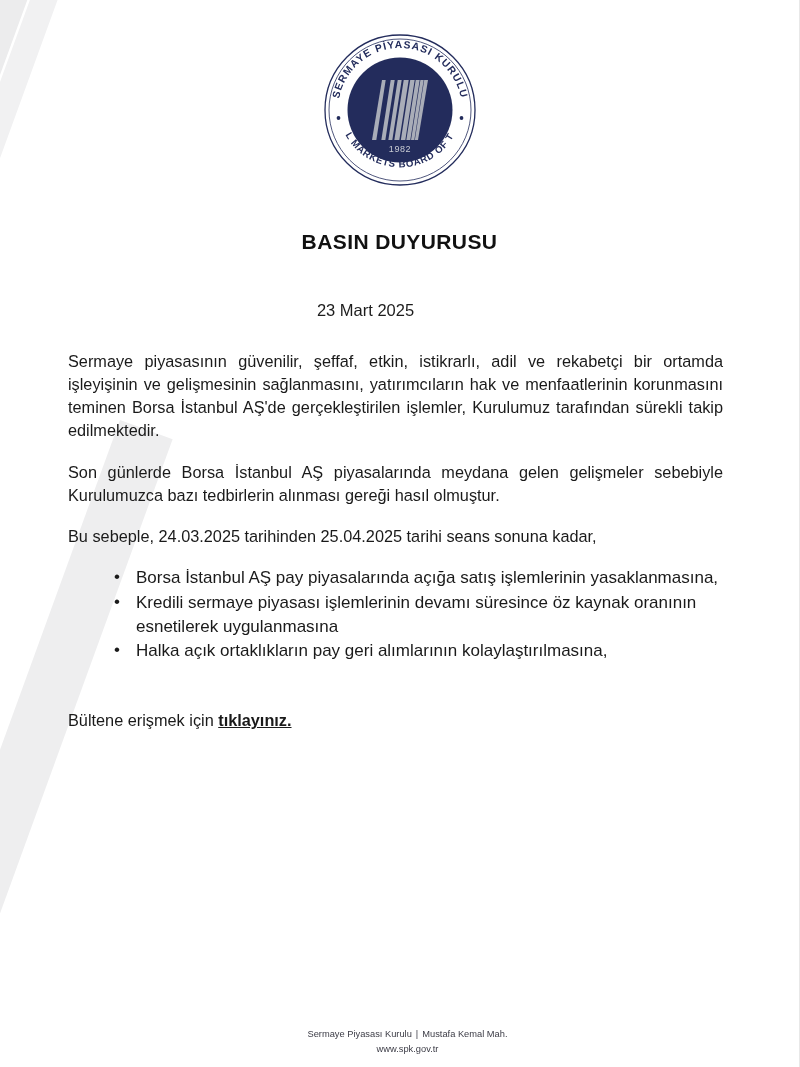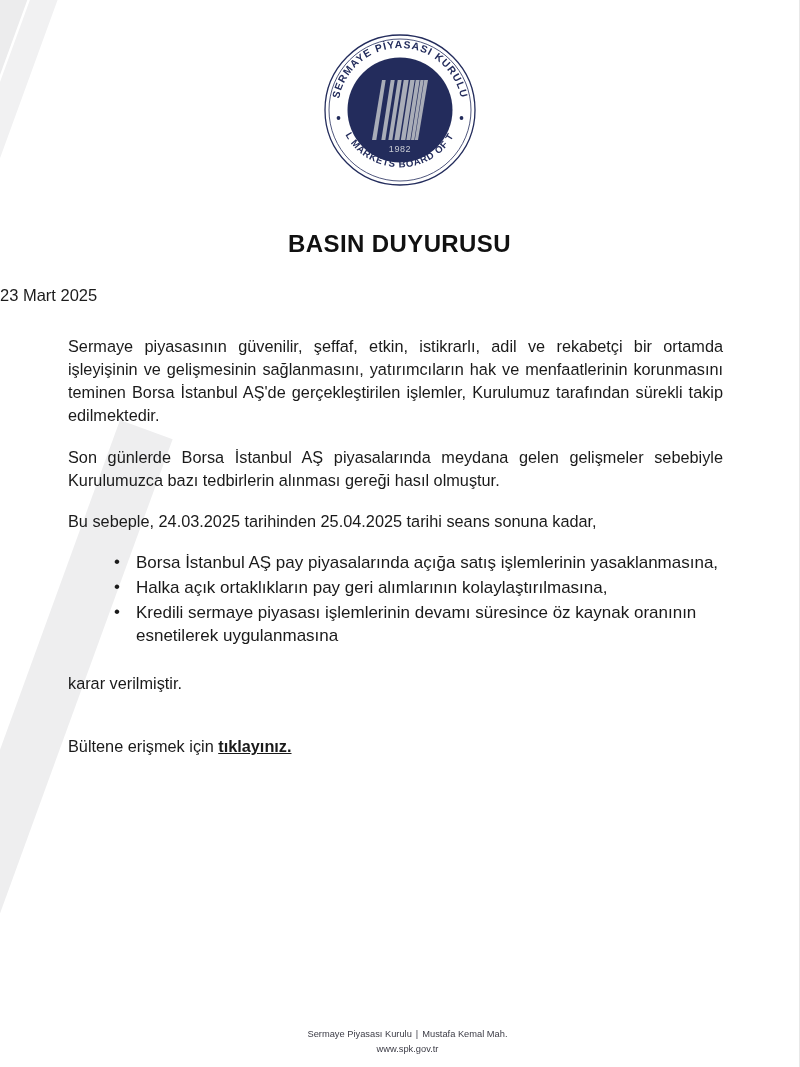--- a/index.html
+++ b/index.html
@@ -55,33 +55,33 @@
   .logo {
     position: relative;
     width: 152px;
     height: 152px;
   }
   .logo svg { display: block; }
 
   
   .doc-title {
     text-align: center;
-    font-size: 24px;
+    font-size: 21px;
     font-weight: bold;
     letter-spacing: 0.4px;
     color: #111111;
     margin-top: 44px;
   }
 
   
   .date-line {
-    text-align: left;
+    text-align: center;
     font-size: 16.5px;
     color: #1c1c1c;
-    margin-top: 28px;
+    margin-top: 47px;
     padding-right: 68px;
   }
 
   
   .body-area {
     padding: 0 68px 0 68px;
     margin-top: 30px;
   }
   p.para {
     font-size: 16.3px;
@@ -203,27 +203,26 @@
     <div class="body-area">
 
       <p class="para justify">Sermaye piyasasının güvenilir, şeffaf, etkin, istikrarlı, adil ve rekabetçi bir ortamda işleyişinin ve gelişmesinin sağlanmasını, yatırımcıların hak ve menfaatlerinin korunmasını teminen Borsa İstanbul AŞ'de gerçekleştirilen işlemler, Kurulumuz tarafından sürekli takip edilmektedir.</p>
 
       <p class="para justify">Son günlerde Borsa İstanbul AŞ piyasalarında meydana gelen gelişmeler sebebiyle Kurulumuzca bazı tedbirlerin alınması gereği hasıl olmuştur.</p>
 
       <p class="para">Bu sebeple,  24.03.2025 tarihinden 25.04.2025 tarihi seans sonuna kadar,</p>
 
       <ul class="measures">
         <li>Borsa İstanbul AŞ pay piyasalarında açığa satış işlemlerinin yasaklanmasına,</li>
+        <li>Kredili sermaye piyasası işlemlerinin devamı süresince öz kaynak oranının esnetilerek uygulanmasına</li>
         <li>Halka açık ortaklıkların pay geri alımlarının kolaylaştırılmasına,</li>
-        <li>Kredili sermaye piyasası işlemlerinin devamı süresince öz kaynak oranının esnetilerek uygulanmasına</li>
       </ul>
 
       <div class="gap-sm"></div>
 
-      <p class="para">karar verilmiştir.</p>
 
 
       <div class="gap-md"></div>
 
       <p class="para"><span>Bültene erişmek için </span><a class="link-bold">tıklayınız.</a></p>
 
     </div>
 
   </div>
 

